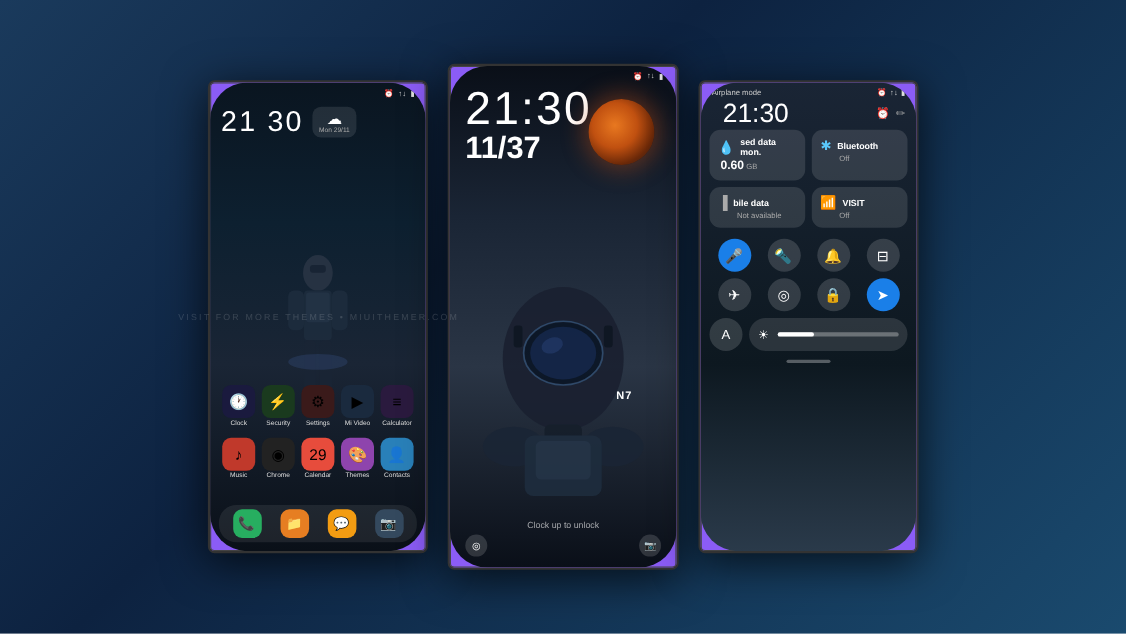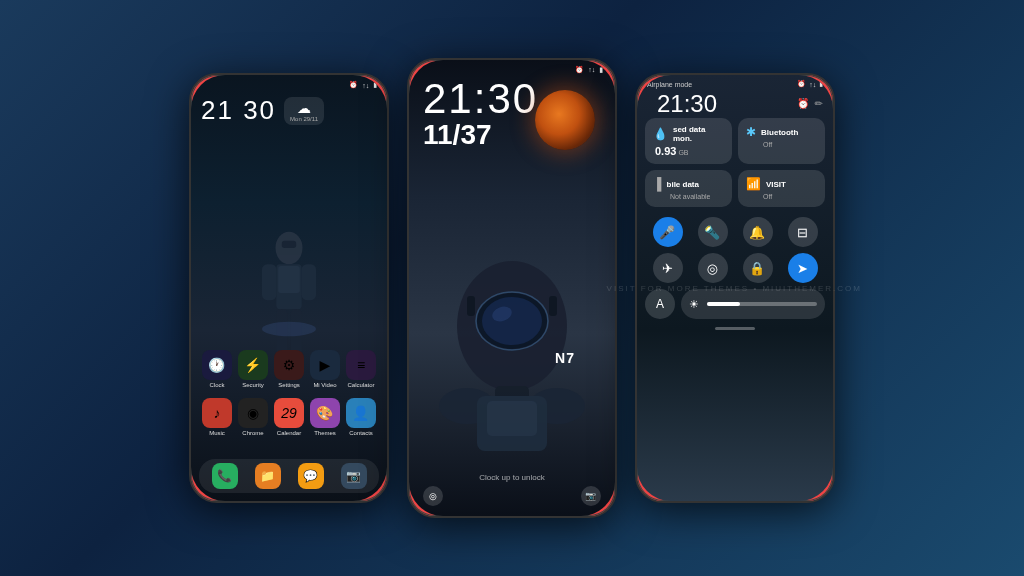--- a/index.html
+++ b/index.html
@@ -11,22 +11,22 @@
       align-items: center;
       justify-content: center;
       gap: 18px;
       font-family: 'Arial', sans-serif;
       overflow: hidden;
     }
 
     
     .phone {
       position: relative;
-      border-radius: 28px;
-      background: #ef4444;
+      border-radius: 6px;
+      background: #8b5cf6;
       border: 2px solid #333;
       box-shadow: 0 8px 40px rgba(0,0,0,0.7), inset 0 0 0 1px #444;
       overflow: hidden;
     }
     .phone-left { width: 200px; height: 430px; }
     .phone-center { width: 210px; height: 460px; }
     .phone-right { width: 200px; height: 430px; }
 
     .phone-screen {
       position: absolute;
@@ -158,21 +158,21 @@
       left: 50%;
       transform: translateX(-50%);
       width: 150px;
       height: 220px;
       opacity: 0.9;
     }
     .n7-badge {
       position: absolute;
       bottom: 150px;
       right: 40px;
-      font-size: 14px;
+      font-size: 10px;
       font-weight: 900;
       color: #fff;
       letter-spacing: 1px;
     }
     .swipe-text {
       position: absolute;
       bottom: 24px;
       left: 50%;
       transform: translateX(-50%);
       font-size: 8px;
@@ -338,21 +338,21 @@
     .watermark {
       position: absolute;
       bottom: 50%;
       left: 50%;
       transform: translate(-50%, 50%);
       font-size: 8px;
       color: rgba(255,255,255,0.15);
       letter-spacing: 2px;
       white-space: nowrap;
       pointer-events: none;
-      text-align: right;
+      text-align: left;
       width: 700px;
       text-transform: uppercase;
     }
 
     
     .planet-glow {
       position: absolute;
       top: 30px;
       right: 20px;
       width: 60px;
@@ -430,21 +430,21 @@
         <div class="app-row">
           <div class="app-item">
             <div class="app-icon" style="background:#c0392b;">♪</div>
             <span class="app-label">Music</span>
           </div>
           <div class="app-item">
             <div class="app-icon" style="background:#222;">◉</div>
             <span class="app-label">Chrome</span>
           </div>
           <div class="app-item">
-            <div class="app-icon" style="background:#e74c3c;font-style:italic;">29</div>
+            <div class="app-icon" style="background:#e74c3c;">29</div>
             <span class="app-label">Calendar</span>
           </div>
           <div class="app-item">
             <div class="app-icon" style="background:#8e44ad;">🎨</div>
             <span class="app-label">Themes</span>
           </div>
           <div class="app-item">
             <div class="app-icon" style="background:#2980b9;">👤</div>
             <span class="app-label">Contacts</span>
           </div>
@@ -540,21 +540,21 @@
       </div>
 
       <div class="control-grid">
 
         <div class="ctrl-tile">
           <div class="ctrl-tile-row">
             <span class="ctrl-tile-icon data">💧</span>
             <span class="ctrl-tile-title">sed data mon.</span>
           </div>
           <div style="display:flex;align-items:baseline;gap:2px;padding-left:2px;">
-            <span class="ctrl-tile-value">0.93</span>
+            <span class="ctrl-tile-value">0.60</span>
             <span style="font-size:7px;color:#aaa;">GB</span>
           </div>
         </div>
 
         <div class="ctrl-tile">
           <div class="ctrl-tile-row">
             <span class="ctrl-tile-icon bt">✱</span>
             <span class="ctrl-tile-title">Bluetooth</span>
           </div>
           <span class="ctrl-tile-sub">Off</span>

